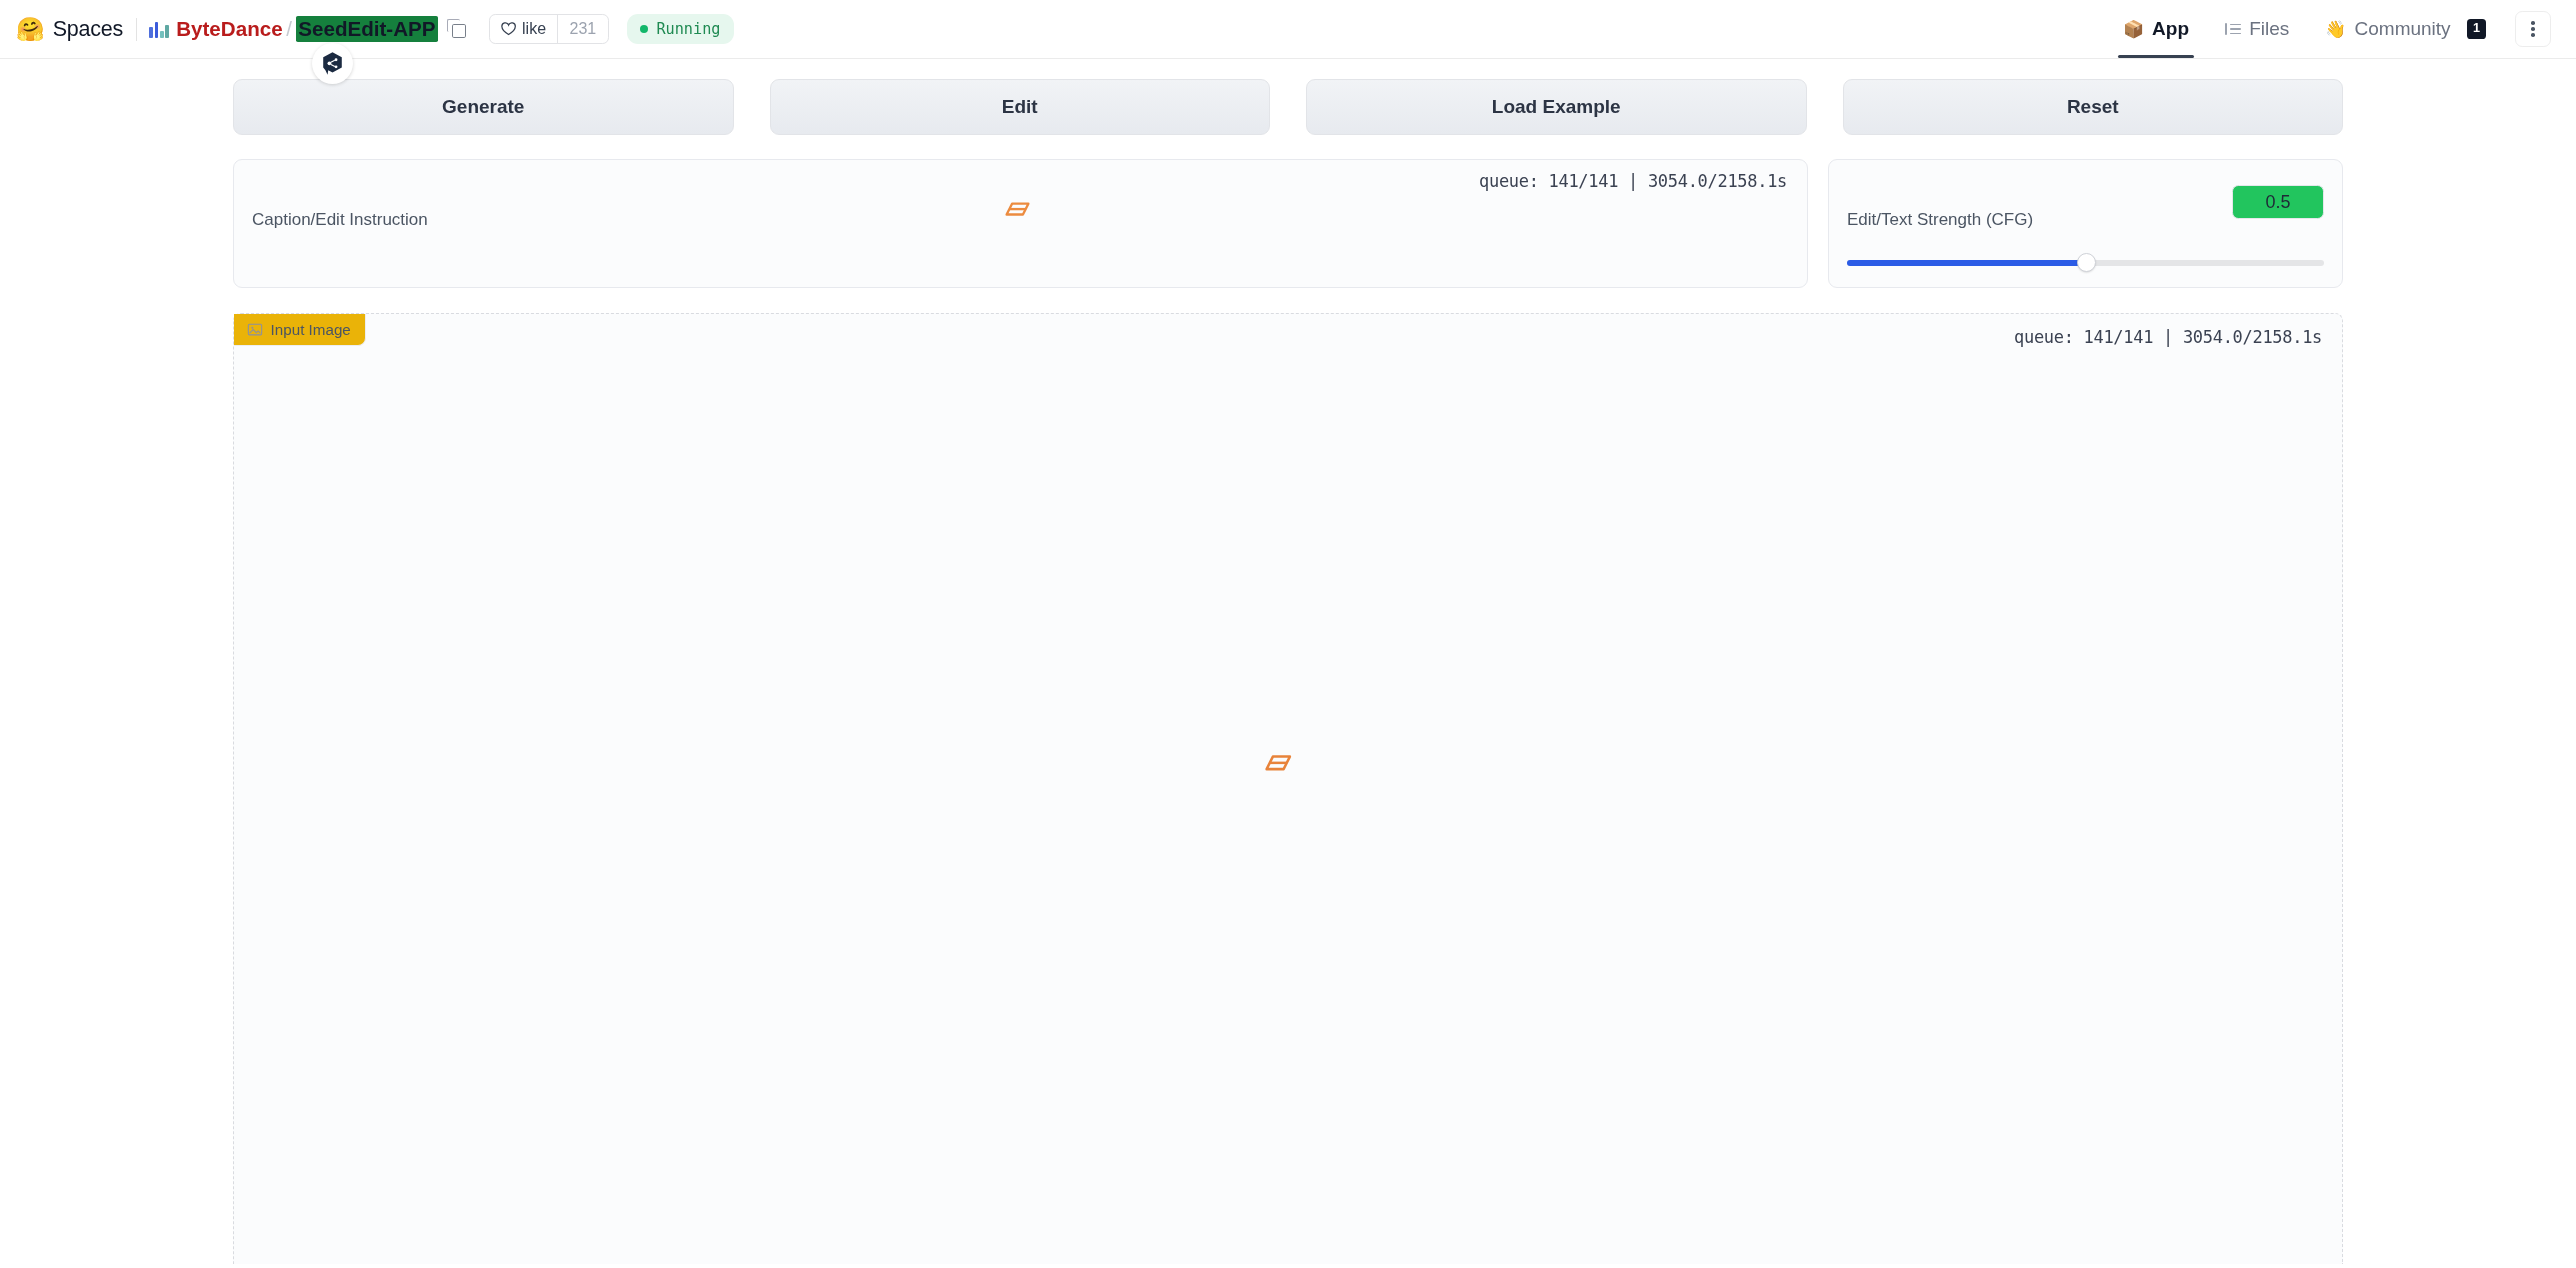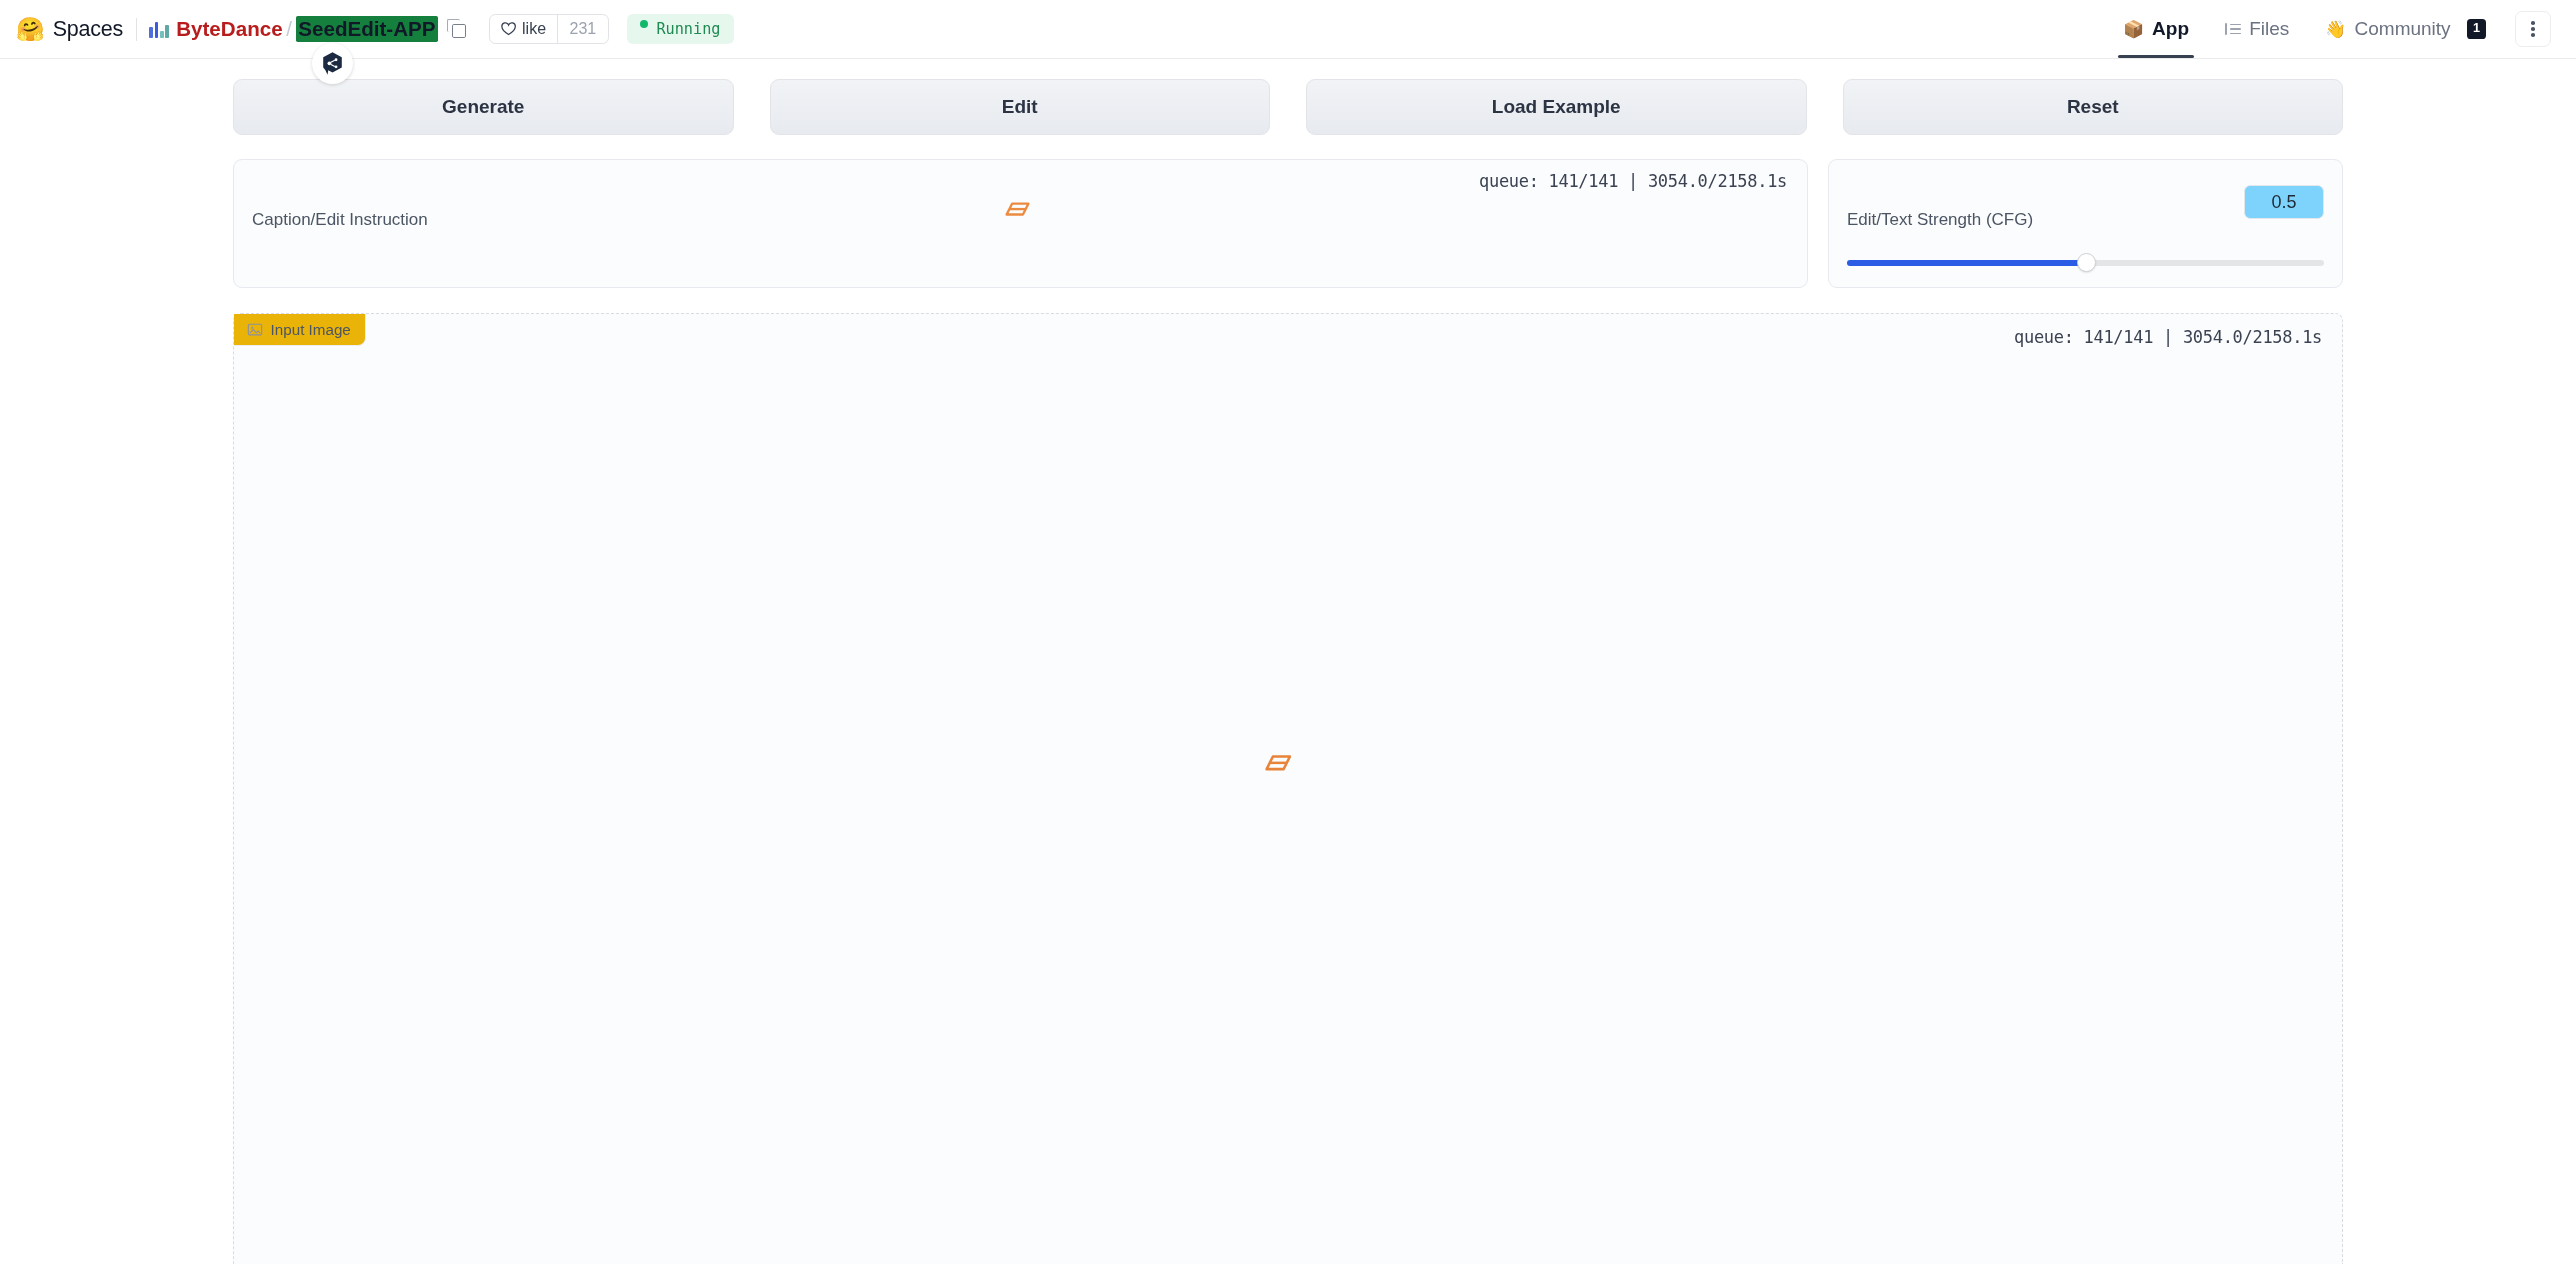--- a/index.html
+++ b/index.html
@@ -64,22 +64,22 @@
   }
   .heart {
     width: 15.2px; height: 13.5px; position: relative; display:inline-block;
   }
   .heart svg { display:block; }
   .like-count {
     display: flex; align-items: center; padding: 0 11.7px;
     font-size: 16px; color: #9ca3af; border-left: 0.9px solid #e2e3e6;
   }
   .running-pill {
-    display: flex; align-items: flex-start; gap: 8px; margin-left: 18px;
-    background: #e6f7ee; color: #1f8a52; border-radius: 6px;
+    display: flex; align-items: center; gap: 8px; margin-left: 18px;
+    background: #e6f7ee; color: #1f8a52; border-radius: 11px;
     padding: 6.3px 13.5px; font-size: 15.2px;
     font-family: "DejaVu Sans Mono", monospace;
   }
   .running-dot { width: 8px; height: 8px; border-radius: 50%; background: #12b76a; }
 
   .hf-right { margin-left: auto; display: flex; align-items: center; gap: 0; height: 100%; }
   .nav-tab {
     display: flex; align-items: center; gap: 8px;
     height: 100%; padding: 0 18px;
     font-size: 19px; color: #6b7280; cursor: pointer; position: relative;
@@ -142,22 +142,22 @@
   }
   .cfg-box {
     flex: 1;
     height: 129px;
     border: 0.9px solid #e7e9ee; border-radius: 9px;
     background: #fbfcfd;
     padding: 14.4px 18px; position: relative;
   }
   .cfg-top { display: flex; align-items: center; justify-content: space-between; }
   .cfg-num {
-    width: 80px; height: 34px; border: 0.9px solid #e5e7eb; border-radius: 6.3px;
-    background: #7dd3fc; display: flex; align-items: center; justify-content: center;
+    width: 92px; height: 34px; border: 0.9px solid #e5e7eb; border-radius: 6.3px;
+    background: #22c55e; display: flex; align-items: center; justify-content: center;
     font-size: 18px; color: #1f2937;
   }
   .slider-wrap { margin-top: 23px; position: relative; height: 18px; }
   .slider-track {
     position: absolute; left: 0; right: 0; top: 6.3px; height: 6.3px;
     border-radius: 3.6px; background: #e4e5e7;
   }
   .slider-fill {
     position: absolute; left: 0; top: 6.3px; height: 6.3px; width: 50%;
     border-radius: 3.6px; background: #2b5ce6;

